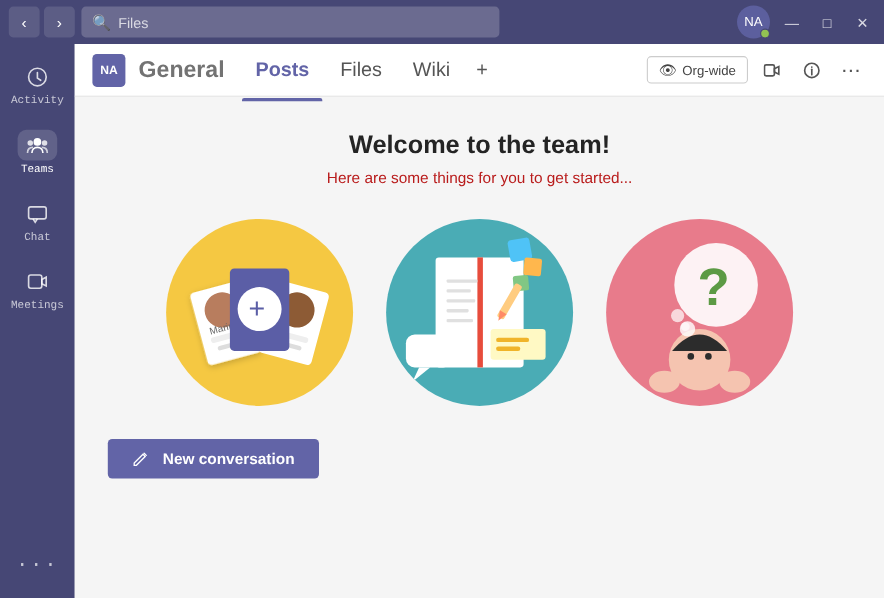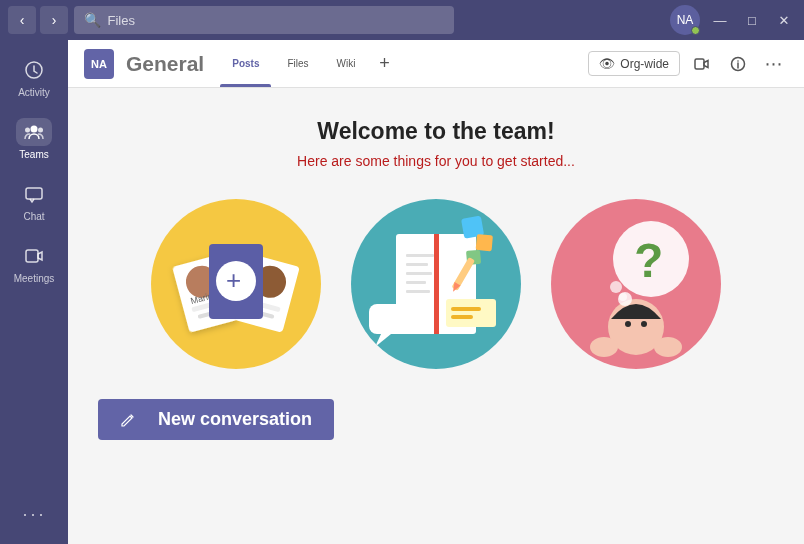--- a/index.html
+++ b/index.html
@@ -116,20 +116,21 @@
       display: flex;
       flex-direction: column;
       align-items: center;
       padding: 8px 4px;
       cursor: pointer;
       border-radius: 4px;
       color: rgba(255,255,255,0.7);
       font-size: 11px;
       gap: 3px;
       position: relative;
+      font-family: Liberation Mono, monospace;
     }
     .sidebar-item.active {
       color: #fff;
     }
     .sidebar-item.active .sidebar-icon {
       background: rgba(255,255,255,0.15);
       border-radius: 8px;
     }
     .sidebar-icon {
       width: 36px;
@@ -189,21 +190,21 @@
       color: #737373;
     }
     .channel-tabs {
       display: flex;
       align-items: center;
       gap: 4px;
       margin-left: 4px;
     }
     .channel-tab {
       padding: 4px 12px;
-      font-size: 10px;
+      font-size: 18px;
       cursor: pointer;
       color: #555;
       position: relative;
       height: 100%;
       display: flex;
     }
     .channel-tab.active {
       color: #6264a7;
       font-weight: 600;
     }
@@ -302,27 +303,27 @@
       flex-shrink: 0;
     }
     .illus-circle-1 { background: #f5c842; }
     .illus-circle-2 { background: #4aacb5; }
     .illus-circle-3 { background: #e87b8b; }
 
     
     .new-conv-btn {
       display: flex;
       align-items: center;
-      gap: 22px;
+      gap: 12px;
       background: #6264a7;
       color: #fff;
       border: none;
       border-radius: 4px;
       padding: 10px 22px;
-      font-size: 18px;
+      font-size: 14px;
       font-weight: 600;
       cursor: pointer;
       align-self: flex-start;
       margin-left: 10px;
     }
   </style>
 </head>
 <body>
 
 <div class="titlebar">

